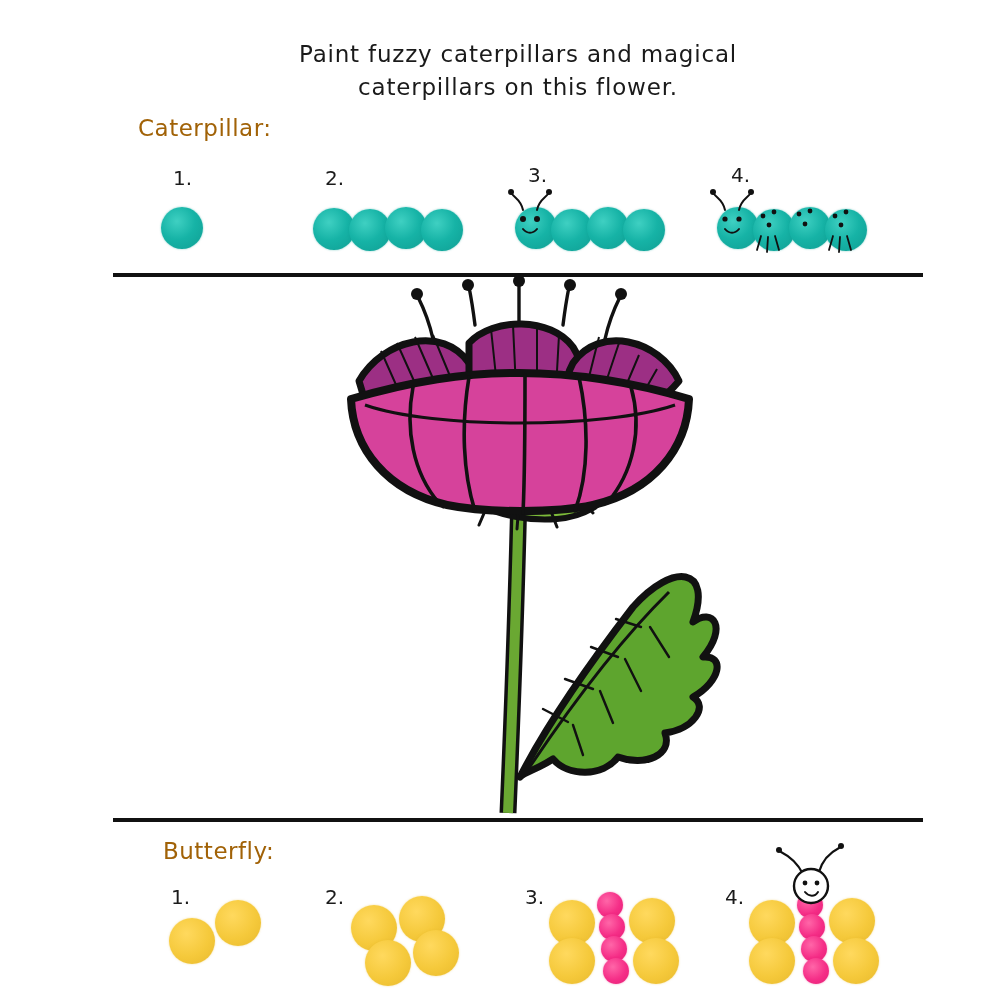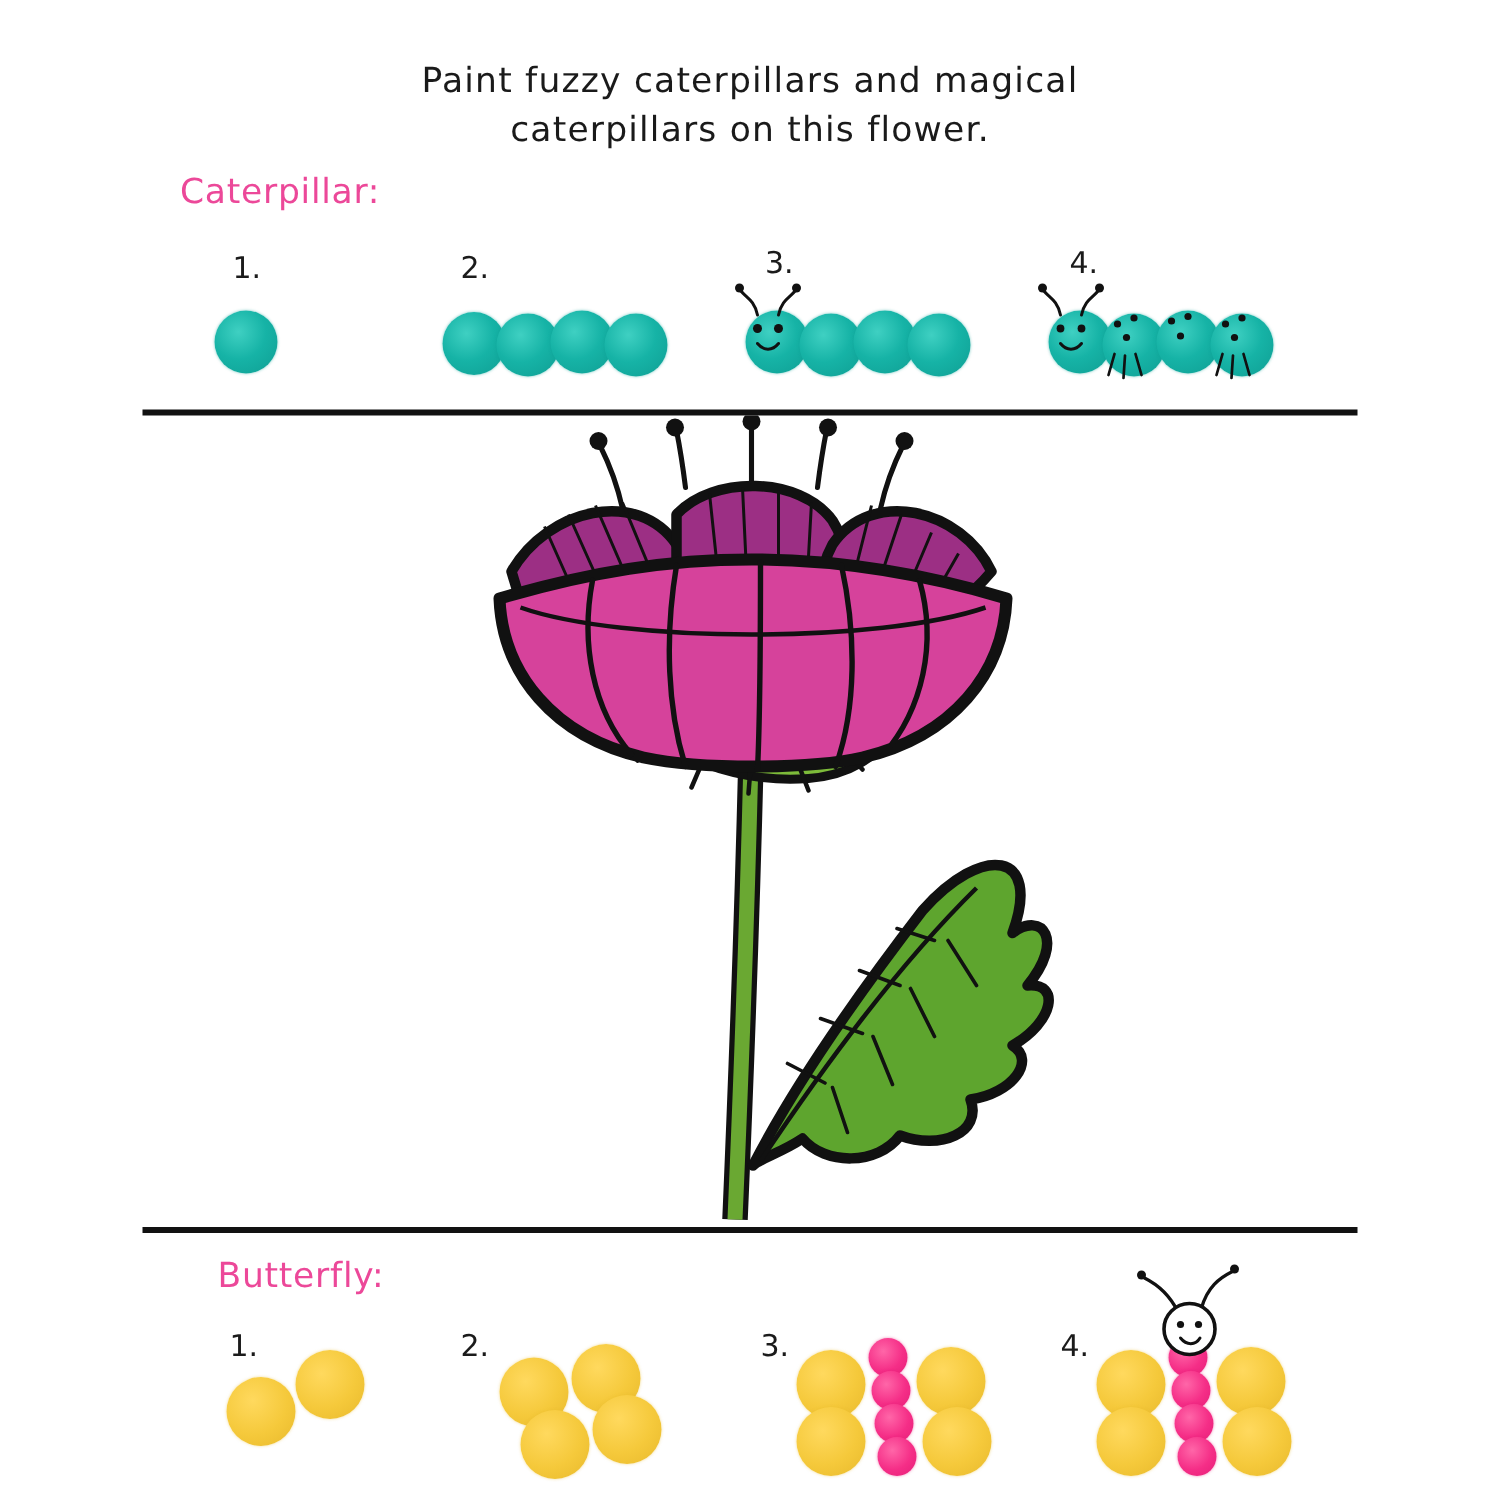--- a/index.html
+++ b/index.html
@@ -11,21 +11,21 @@
     position: relative;
     width: 1000px;
     height: 1000px;
     background: #ffffff;
     font-family: "DejaVu Sans", sans-serif;
     overflow: hidden;
   }
   
   .sheet {
     position: absolute;
-    left: 95px;
+    left: 113px;
     top: 0;
     width: 810px;
     height: 772px;
     text-decoration: underline;
   }
 
   
   .headline {
     position: absolute;
     left: 0;
@@ -38,21 +38,21 @@
     color: #1a1a1a;
     line-height: 1.45;
   }
   .headline span { display: block; }
 
   
   .section-label {
     position: absolute;
     font-size: 23px;
     letter-spacing: 0.5px;
-    color: #ec4899;
+    color: #a16207;
   }
   #caterpillar-label { left: 25px; top: 115px; }
   #butterfly-label  { left: 50px; top: 838px; }
 
   
   .rule {
     position: absolute;
     left: 0;
     width: 810px;
     height: 4px;

